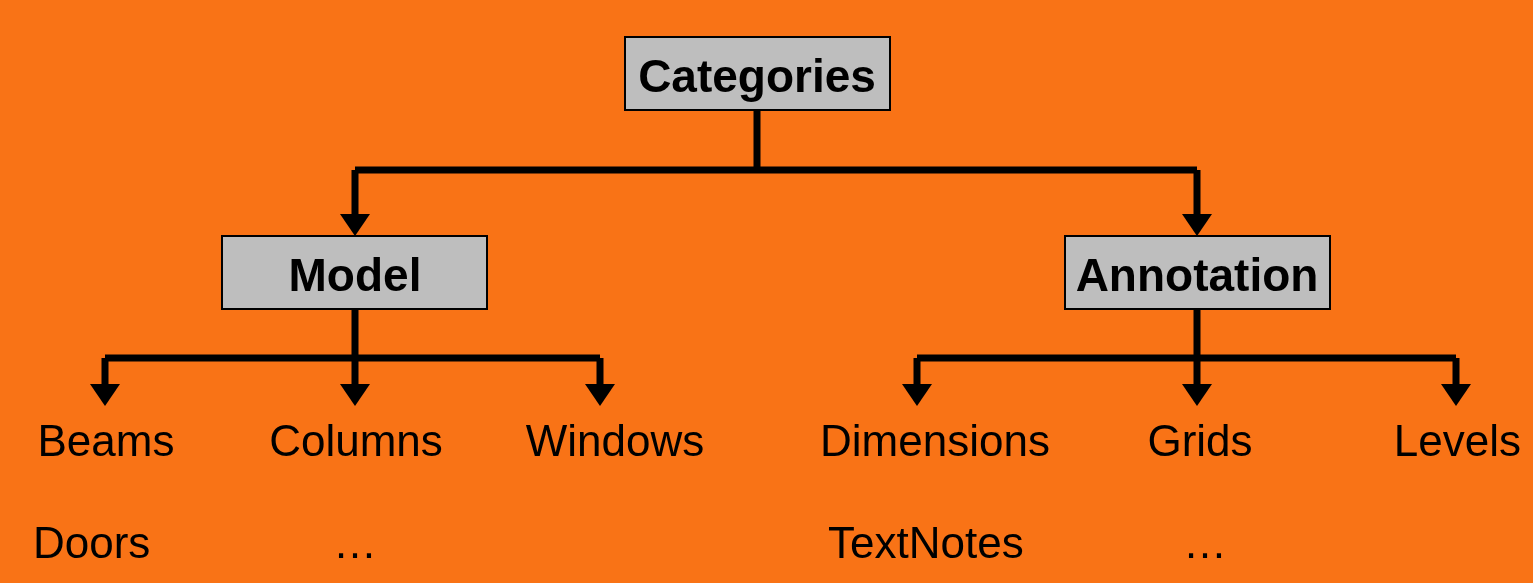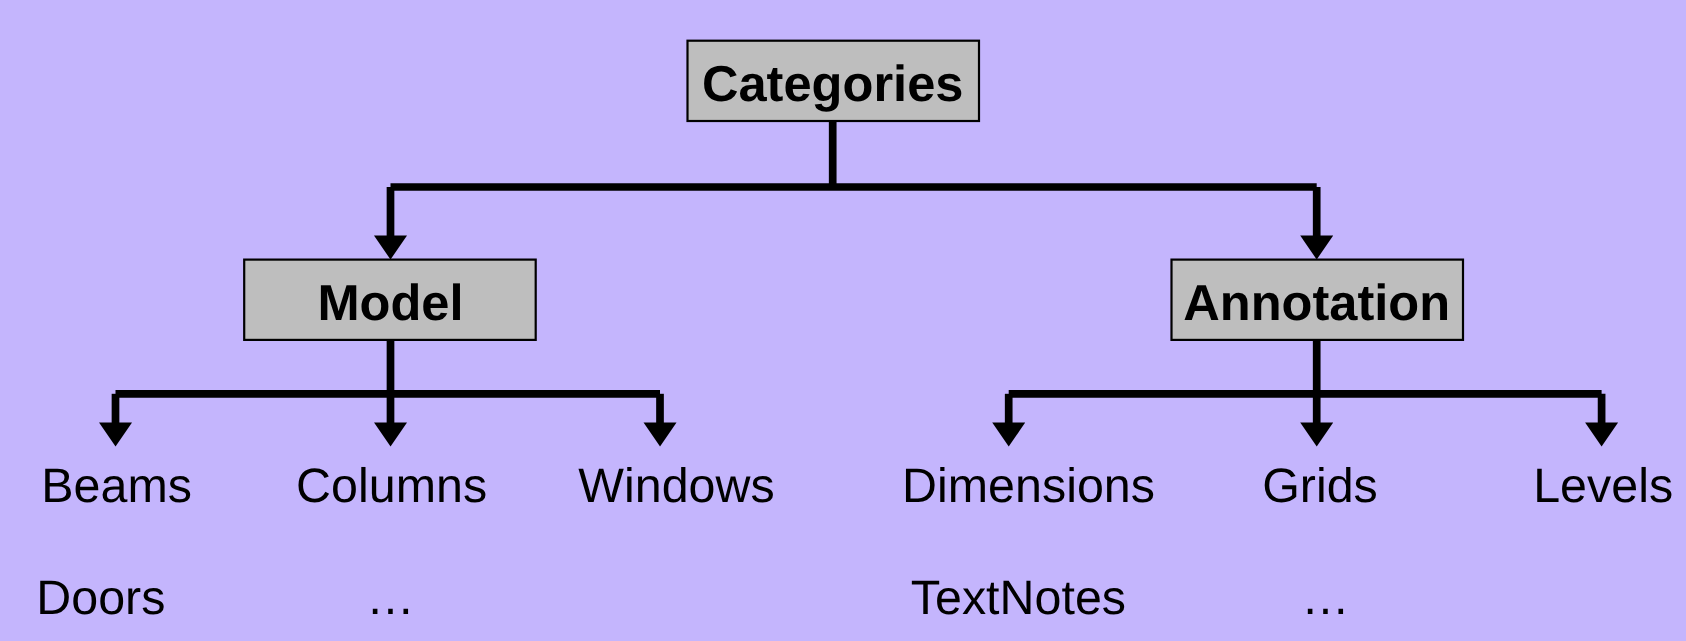--- a/index.html
+++ b/index.html
@@ -11,21 +11,21 @@
   body {
     width: 1533px;
     height: 583px;
     overflow: hidden;
     font-family: "Liberation Sans", sans-serif;
   }
   #diagram-root {
     position: relative;
     width: 1533px;
     height: 583px;
-    background: #c4b5fd;
+    background: #f97316;
   }
   svg#tree-svg {
     position: absolute;
     top: 0;
     left: 0;
     width: 1533px;
     height: 583px;
     display: block;
   }
   .node-box-rect {

